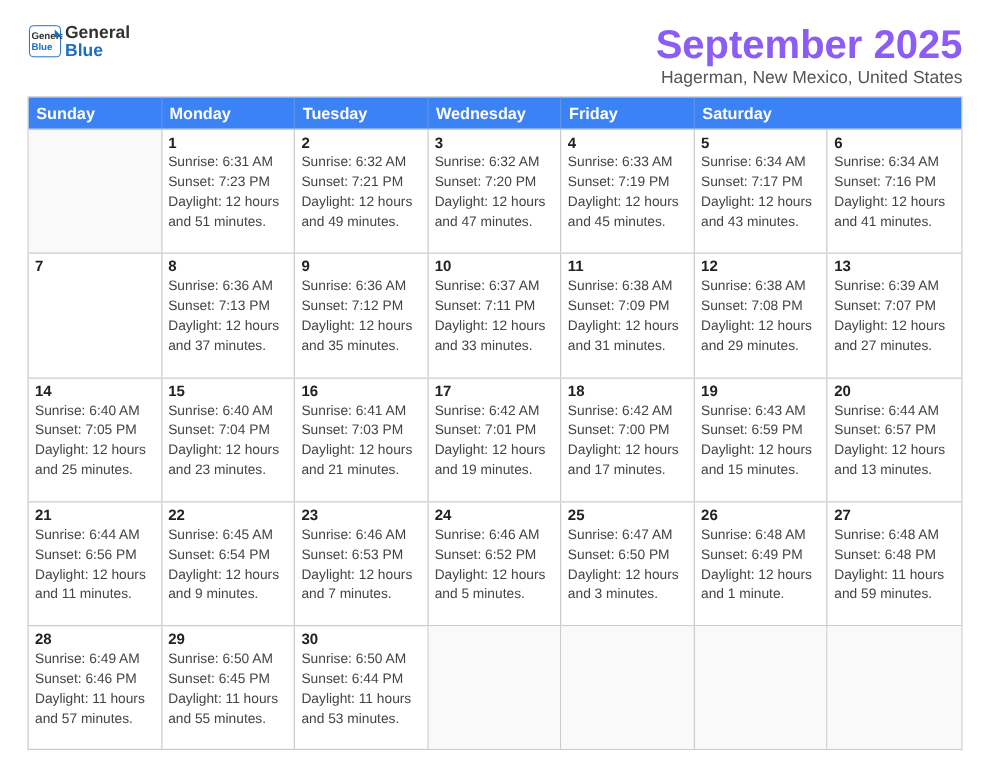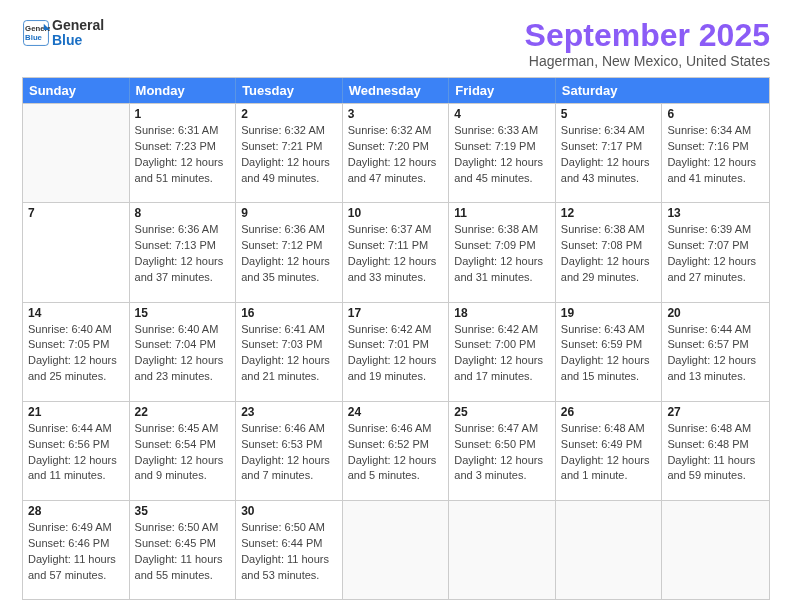--- a/index.html
+++ b/index.html
@@ -253,21 +253,21 @@
             <div class="day-number">27</div>
             <div class="day-info">Sunrise: 6:48 AM<br>Sunset: 6:48 PM<br>Daylight: 11 hours and 59 minutes.</div>
           </div>
         </div>
         <div class="cal-row">
           <div class="cal-cell">
             <div class="day-number">28</div>
             <div class="day-info">Sunrise: 6:49 AM<br>Sunset: 6:46 PM<br>Daylight: 11 hours and 57 minutes.</div>
           </div>
           <div class="cal-cell">
-            <div class="day-number">35</div>
+            <div class="day-number">29</div>
             <div class="day-info">Sunrise: 6:50 AM<br>Sunset: 6:45 PM<br>Daylight: 11 hours and 55 minutes.</div>
           </div>
           <div class="cal-cell">
             <div class="day-number">30</div>
             <div class="day-info">Sunrise: 6:50 AM<br>Sunset: 6:44 PM<br>Daylight: 11 hours and 53 minutes.</div>
           </div>
           <div class="cal-cell empty"></div>
           <div class="cal-cell empty"></div>
           <div class="cal-cell empty"></div>
           <div class="cal-cell empty"></div>

